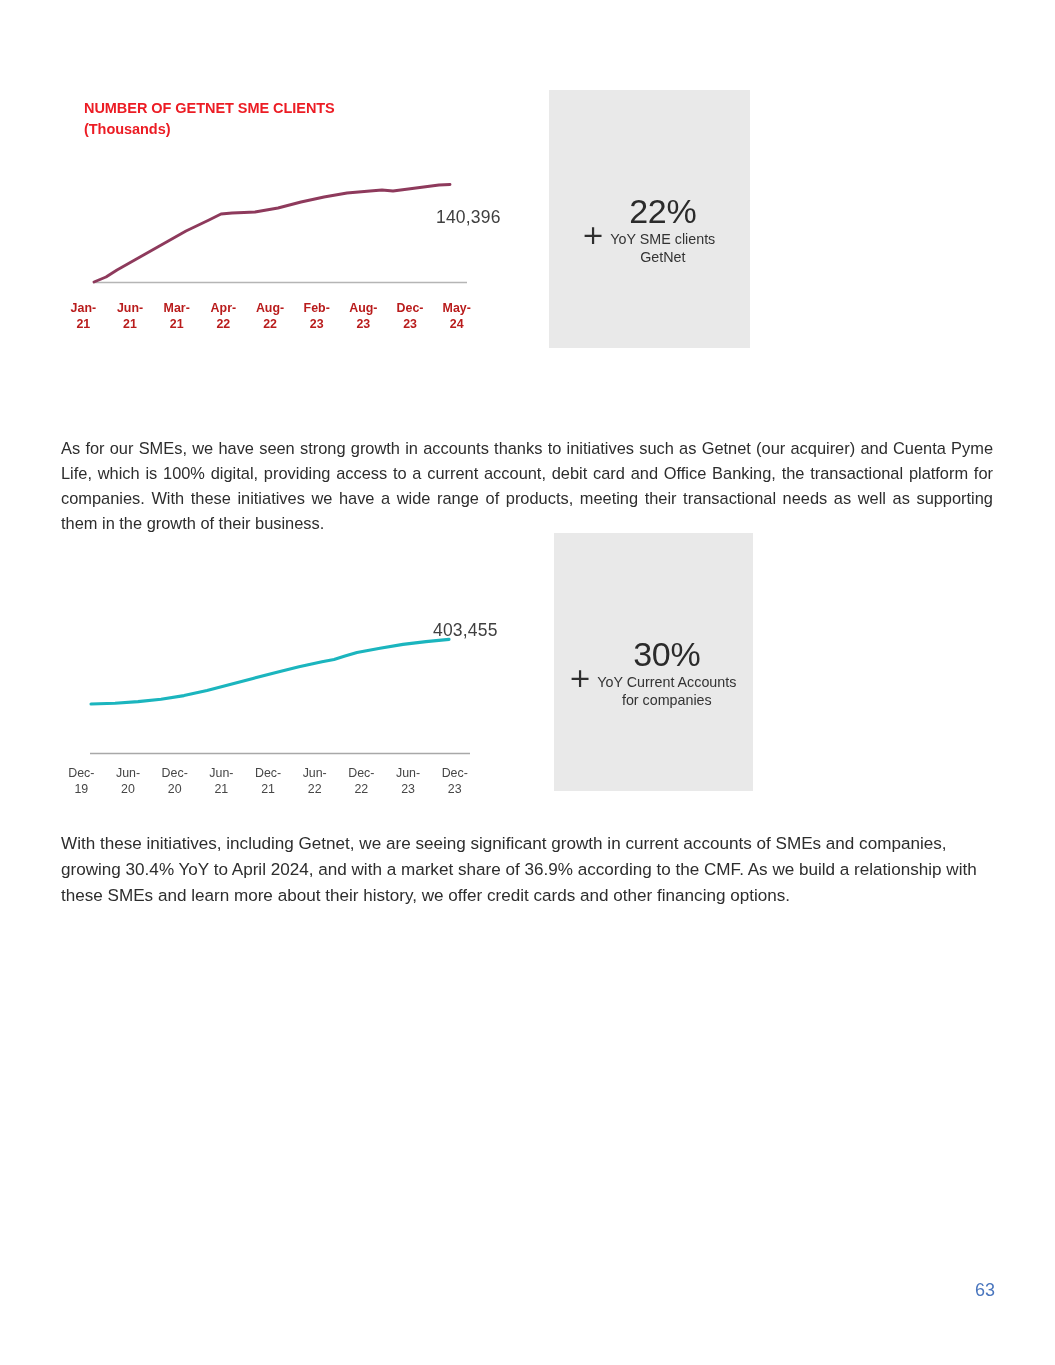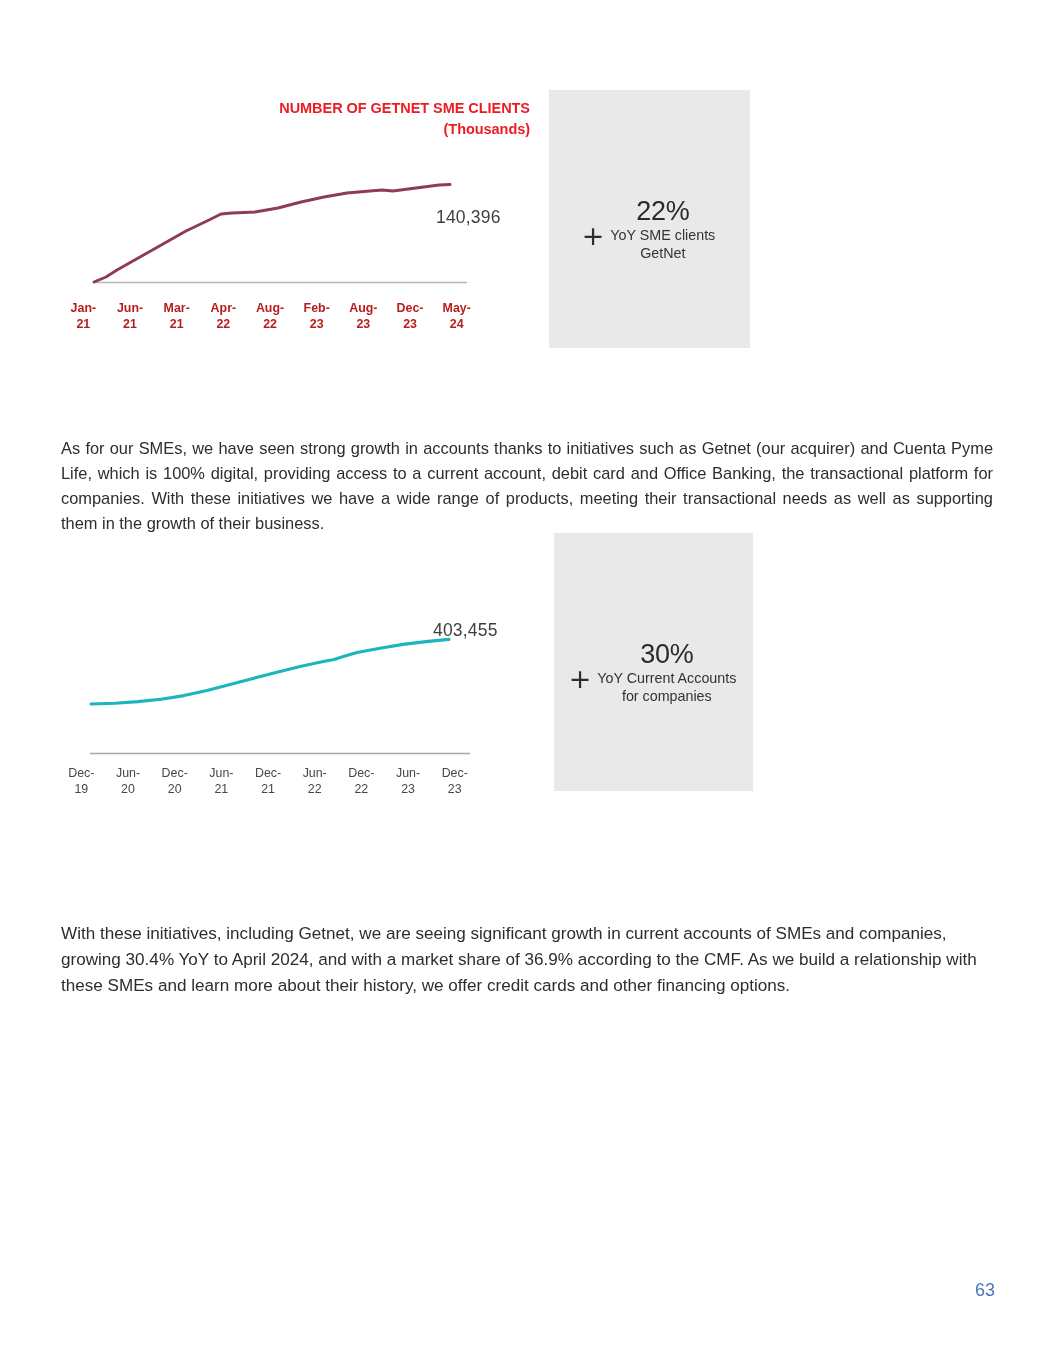--- a/index.html
+++ b/index.html
@@ -19,21 +19,21 @@
   .chart-block {
     position: absolute;
   }
   #chart-block-1 { left: 60px; top: 98px; width: 470px; height: 245px; }
   #chart-block-2 { left: 60px; top: 555px; width: 470px; height: 245px; }
 
   .chart-title {
     color: #EC1C24;
     font-weight: bold;
     font-size: 14.5px;
-    text-align: right;
+    text-align: left;
     line-height: 1.42;
     letter-spacing: -0.05px;
     margin: 0;
     width: 100%;
   }
   #chart-block-1 .chart-title { padding-left: 24px; box-sizing: border-box; }
   #chart-block-2 .chart-title { padding-left: 10px; box-sizing: border-box; }
 
   .chart-value-label {
     position: absolute;
@@ -95,21 +95,21 @@
     font-size: 27px;
     color: #2e2e2e;
     line-height: 1;
     margin-right: 6px;
     margin-top: 10px;
     font-family: "DejaVu Sans", sans-serif;
     font-weight: 400;
   }
   .callout-text { text-align: center; }
   .callout-pct {
-    font-size: 27px;
+    font-size: 34px;
     color: #2b2b2b;
     line-height: 1.02;
     letter-spacing: -0.3px;
   }
   .callout-desc {
     font-size: 14.3px;
     color: #333333;
     line-height: 1.27;
     margin-top: 1px;
   }
@@ -123,21 +123,21 @@
     line-height: 1.52;
   }
   #paragraph-1 {
     left: 61px;
     top: 436px;
     width: 932px;
     text-align: justify;
   }
   #paragraph-2 {
     left: 61px;
-    top: 921px;
+    top: 831px;
     width: 934px;
     text-align: left;
   }
   #paragraph-2 { font-size: 17.1px; line-height: 1.53; }
 
   
   #page-number {
     position: absolute;
     right: 60px;
     top: 1280px;

